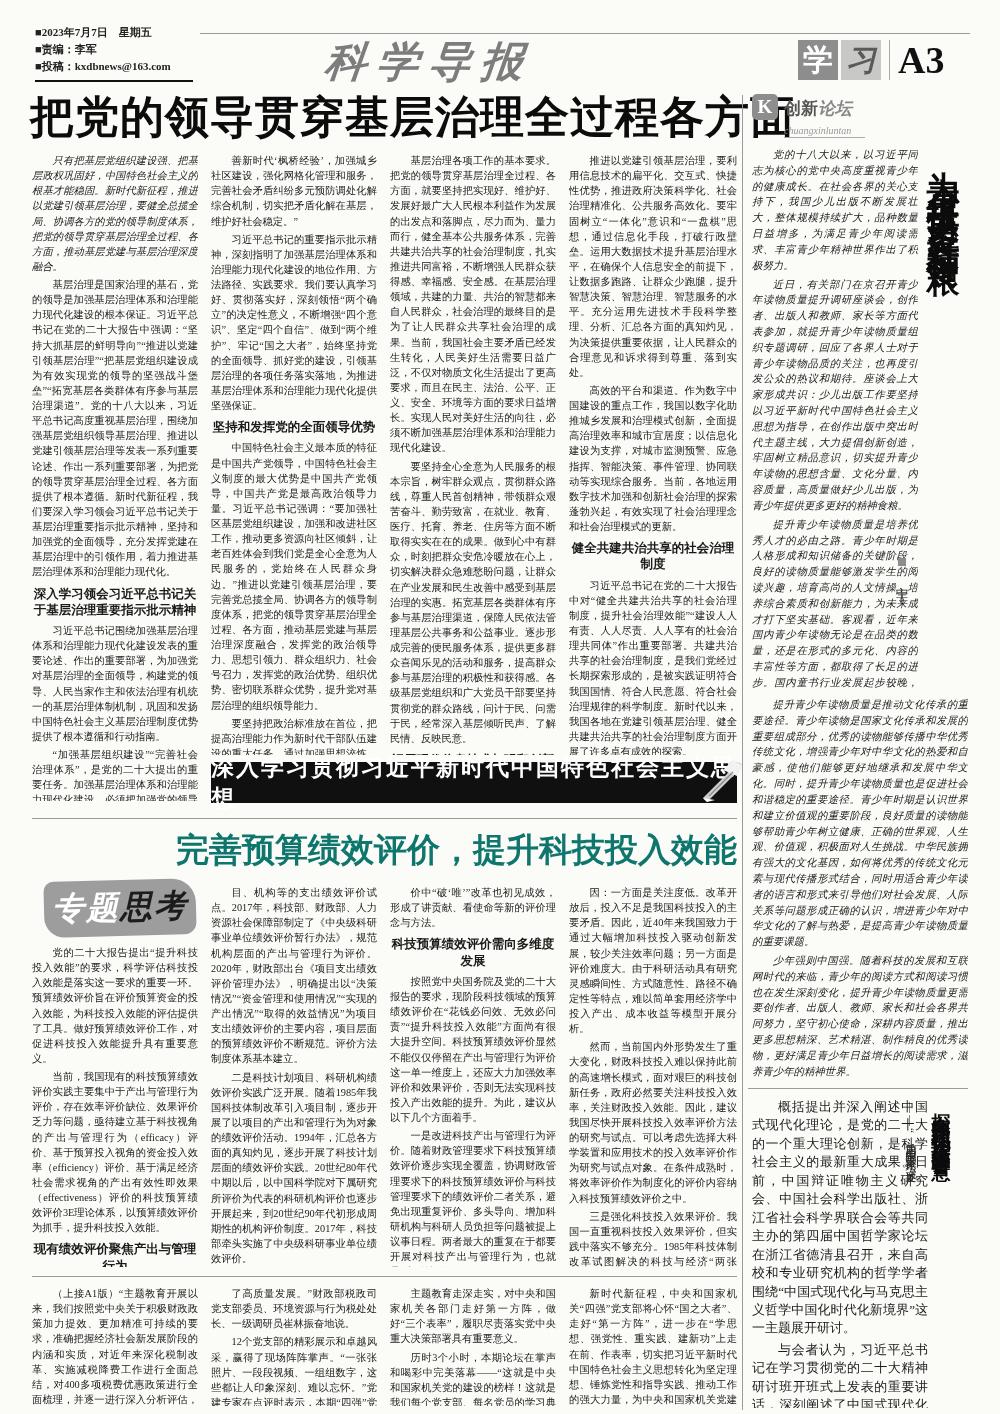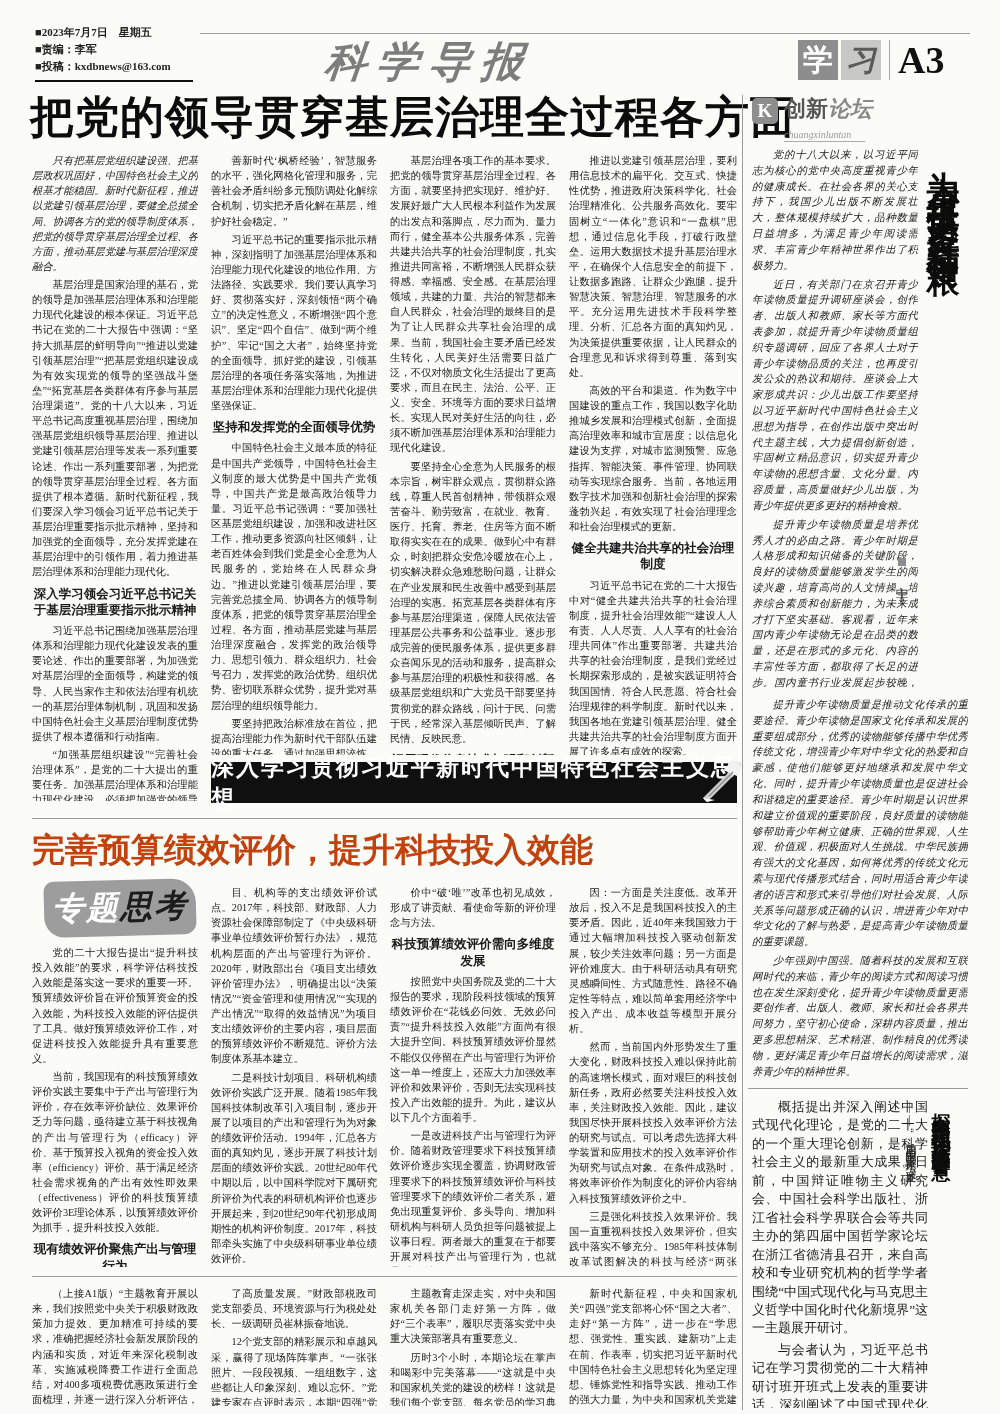--- a/index.html
+++ b/index.html
@@ -15,22 +15,22 @@
   .secboxes{left:798px;top:38px;display:flex;align-items:center;height:44px;}
   .secbox{width:40px;height:40px;text-align:center;line-height:40px;font-size:30px;font-weight:bold;
           font-family:"Liberation Sans",sans-serif;margin-right:3px;}
   .secbox.b1{background:#8d8d8d;color:#fff;}
   .secbox.b2{background:#c8c8c6;color:#5a5a5a;font-style:italic;}
   .secdiv{width:1px;height:40px;background:#aaa;margin:0 8px 0 5px;}
   .pageno{font-size:38px;font-weight:bold;font-family:"Liberation Serif",serif;color:#111;}
   
   .h1main{left:30px;top:88px;width:708px;font-family:"Liberation Sans",sans-serif;font-weight:900;
           font-size:44px;letter-spacing:1px;color:#0c0c0c;white-space:nowrap;}
-  .h2main{left:32px;top:828px;width:705px;text-align:left;font-family:"Liberation Sans",sans-serif;
-          font-weight:900;font-size:33px;color:#c2410c;}
+  .h2main{left:32px;top:828px;width:705px;text-align:right;font-family:"Liberation Sans",sans-serif;
+          font-weight:900;font-size:33px;color:#0f766e;}
   
   .col{overflow:hidden;}
   .bp{font-size:10.3px;line-height:1.47;text-align:justify;text-indent:2em;margin:0 0 3px 0;}
   .kai{font-style:italic;}
   .sub{font-family:"Liberation Sans",sans-serif;font-weight:bold;font-size:12.5px;line-height:1.3;
        text-align:center;margin:6px 0 5px 0;}
   .sub.left{text-align:center;}
   
   .banner{left:211px;top:762px;width:526px;height:41px;background:#101010;color:#fff;
           display:flex;align-items:center;justify-content:center;font-family:"Liberation Sans",sans-serif;
@@ -43,21 +43,21 @@
   .stamp{left:44px;top:880px;width:152px;height:56px;background:#9d9d9d;border-radius:10px 24px 12px 20px;
          transform:rotate(-1.5deg);display:flex;align-items:center;justify-content:center;
          font-style:italic;font-weight:bold;font-size:32px;letter-spacing:2px;}
   .stamp .w{color:#fff;}
   .stamp .k{color:#1c1c1c;}
   
   .klogo{left:752px;top:94px;width:200px;}
   .krow{display:flex;align-items:flex-end;}
   .kbox{width:26px;height:26px;background:#8d8d8d;color:#fff;border-radius:5px;text-align:center;
         line-height:26px;font-weight:bold;font-size:19px;font-family:"Liberation Serif",serif;}
-  .kname{font-family:"Liberation Sans",sans-serif;font-weight:bold;font-size:22px;color:#555;margin-left:6px;}
+  .kname{font-family:"Liberation Sans",sans-serif;font-weight:bold;font-size:17px;color:#555;margin-left:6px;}
   .kname .lt{font-family:"Liberation Serif",serif;font-style:italic;color:#888;}
   .kpin{font-style:italic;color:#999;font-size:10px;margin-left:32px;border-bottom:1px solid #aaa;
         display:inline-block;padding:0 14px 1px 0;}
   .vtitle{writing-mode:vertical-rl;font-family:"Liberation Sans",sans-serif;font-weight:900;color:#0c0c0c;}
   .vt1{left:920px;top:145px;height:565px;font-size:33px;letter-spacing:7px;}
   .vt2{left:928px;top:1098px;height:312px;font-size:19px;letter-spacing:3px;}
   .vsub2{left:903px;top:1102px;height:300px;writing-mode:vertical-rl;font-size:11px;color:#222;
          font-family:"Liberation Serif",serif;letter-spacing:2px;}
   .vbyline{left:893px;top:558px;writing-mode:vertical-rl;font-size:12px;color:#222;letter-spacing:3px;}
   .sq{display:inline-block;width:8px;height:8px;background:#8d8d8d;margin-bottom:5px;}
@@ -86,21 +86,21 @@
   <div class="abs h1main">把党的领导贯穿基层治理全过程各方面</div>
 
   <div class="abs col" style="left:32px;top:153px;width:166px;height:648px;">
     <p class="bp kai">只有把基层党组织建设强、把基层政权巩固好，中国特色社会主义的根基才能稳固。新时代新征程，推进以党建引领基层治理，要健全总揽全局、协调各方的党的领导制度体系，把党的领导贯穿基层治理全过程、各方面，推动基层党建与基层治理深度融合。</p>
     <p class="bp">基层治理是国家治理的基石，党的领导是加强基层治理体系和治理能力现代化建设的根本保证。习近平总书记在党的二十大报告中强调：“坚持大抓基层的鲜明导向”“推进以党建引领基层治理”“把基层党组织建设成为有效实现党的领导的坚强战斗堡垒”“拓宽基层各类群体有序参与基层治理渠道”。党的十八大以来，习近平总书记高度重视基层治理，围绕加强基层党组织领导基层治理、推进以党建引领基层治理等发表一系列重要论述、作出一系列重要部署，为把党的领导贯穿基层治理全过程、各方面提供了根本遵循。新时代新征程，我们要深入学习领会习近平总书记关于基层治理重要指示批示精神，坚持和加强党的全面领导，充分发挥党建在基层治理中的引领作用，着力推进基层治理体系和治理能力现代化。</p>
     <h3 class="sub left">深入学习领会习近平总书记关于基层治理重要指示批示精神</h3>
     <p class="bp">习近平总书记围绕加强基层治理体系和治理能力现代化建设发表的重要论述、作出的重要部署，为加强党对基层治理的全面领导，构建党的领导、人民当家作主和依法治理有机统一的基层治理体制机制，巩固和发扬中国特色社会主义基层治理制度优势提供了根本遵循和行动指南。</p>
     <p class="bp">“加强基层组织建设”“完善社会治理体系”，是党的二十大提出的重要任务。加强基层治理体系和治理能力现代化建设，必须把加强党的领导和加强党的建设摆在首位。围绕加强基层基础工作，习近平总书记强调：“基础不牢，地动山摇”“只有把基层党组织建设强、把基层政权巩固好，中国特色社会主义的根基才能稳固。‘十四五’时期，要在加强基层基础工作、提高基层治理能力上下更大功夫”。围绕加强基层党的建设、巩固党的执政基础，习近平总书记强调：“要把加强基层党的建设、巩固党的执政基础作为贯穿社会治理和基层建设的一条红线”“要加强党的领导，推动党组织向最基层延伸，健全基层党组织工作体系，为城乡社区治理提供坚强保证”。围绕构建城乡基层治理格局，习近平总书记强调：“要夯实社会治理基层基础，推动社会治理重心下移，构建党组织领导的共建共治共享的城乡基层治理格局。”围绕加强和创新社会治理，习近平总书记强调：“要加强和创新基层社会治理，坚持和完</p>
   </div>
   <div class="abs col" style="left:211px;top:153px;width:166px;height:602px;">
-    <p class="bp">善新时代‘枫桥经验’，智慧服务的水平，强化网格化管理和服务，完善社会矛盾纠纷多元预防调处化解综合机制，切实把矛盾化解在基层，维护好社会稳定。”</p>
+    <p class="bp">善新时代‘枫桥经验’，加强城乡社区建设，强化网格化管理和服务，完善社会矛盾纠纷多元预防调处化解综合机制，切实把矛盾化解在基层，维护好社会稳定。”</p>
     <p class="bp">习近平总书记的重要指示批示精神，深刻指明了加强基层治理体系和治理能力现代化建设的地位作用、方法路径、实践要求。我们要认真学习好、贯彻落实好，深刻领悟“两个确立”的决定性意义，不断增强“四个意识”、坚定“四个自信”、做到“两个维护”、牢记“国之大者”，始终坚持党的全面领导、抓好党的建设，引领基层治理的各项任务落实落地，为推进基层治理体系和治理能力现代化提供坚强保证。</p>
     <h3 class="sub">坚持和发挥党的全面领导优势</h3>
     <p class="bp">中国特色社会主义最本质的特征是中国共产党领导，中国特色社会主义制度的最大优势是中国共产党领导，中国共产党是最高政治领导力量。习近平总书记强调：“要加强社区基层党组织建设，加强和改进社区工作，推动更多资源向社区倾斜，让老百姓体会到我们党是全心全意为人民服务的，党始终在人民群众身边。”推进以党建引领基层治理，要完善党总揽全局、协调各方的领导制度体系，把党的领导贯穿基层治理全过程、各方面，推动基层党建与基层治理深度融合，发挥党的政治领导力、思想引领力、群众组织力、社会号召力，发挥党的政治优势、组织优势、密切联系群众优势，提升党对基层治理的组织领导能力。</p>
     <p class="bp">要坚持把政治标准放在首位，把提高治理能力作为新时代干部队伍建设的重大任务，通过加强思想淬炼、政治历练、实践锻炼、专业训练，推动广大干部把热情投入在基层、把汗水挥洒在基层、把价值体现在基层。加强党的组织建设，增强党组织政治功能和组织功能，发挥政治引领作用，建立健全强化基层党组织政治领导的制度机制，引领基层党员干部增强党的意识、党员意识。打破地域、行政区划限制，不断强化党员干部的模范作用，扩大党在基层各类组织的覆盖面和渗透力，不断把党的领导和中国特色社会主义制度优势转化为社会治理效能，把基层党组织建设成为宣传党的主张、贯彻党的决定、领导基层治理、团结动员群众、推动改革发展的坚强战斗堡垒。</p>
 
   </div>
   <div class="abs col" style="left:390px;top:153px;width:166px;height:602px;">
     <p class="bp">基层治理各项工作的基本要求。把党的领导贯穿基层治理全过程、各方面，就要坚持把实现好、维护好、发展好最广大人民根本利益作为发展的出发点和落脚点，尽力而为、量力而行，健全基本公共服务体系，完善共建共治共享的社会治理制度，扎实推进共同富裕，不断增强人民群众获得感、幸福感、安全感。在基层治理领域，共建的力量、共治的智慧都来自人民群众，社会治理的最终目的是为了让人民群众共享社会治理的成果。当前，我国社会主要矛盾已经发生转化，人民美好生活需要日益广泛，不仅对物质文化生活提出了更高要求，而且在民主、法治、公平、正义、安全、环境等方面的要求日益增长。实现人民对美好生活的向往，必须不断加强基层治理体系和治理能力现代化建设。</p>
     <p class="bp">要坚持全心全意为人民服务的根本宗旨，树牢群众观点，贯彻群众路线，尊重人民首创精神，带领群众艰苦奋斗、勤劳致富，在就业、教育、医疗、托育、养老、住房等方面不断取得实实在在的成果。做到心中有群众，时刻把群众安危冷暖放在心上，切实解决群众急难愁盼问题，让群众在产业发展和民生改善中感受到基层治理的实惠。拓宽基层各类群体有序参与基层治理渠道，保障人民依法管理基层公共事务和公益事业。逐步形成完善的便民服务体系，提供更多群众喜闻乐见的活动和服务，提高群众参与基层治理的积极性和获得感。各级基层党组织和广大党员干部要坚持贯彻党的群众路线，问计于民、问需于民，经常深入基层倾听民声、了解民情、反映民意。</p>
     <h3 class="sub left">运用现代信息技术加强和创新社会治理</h3>

